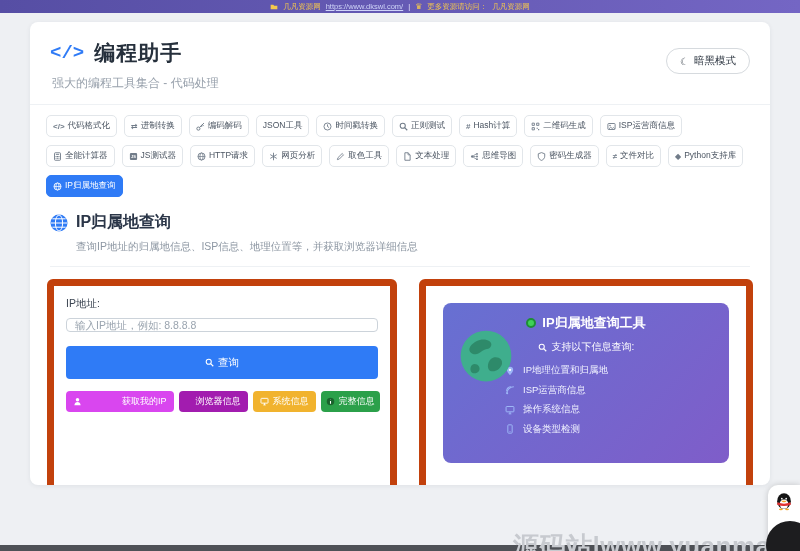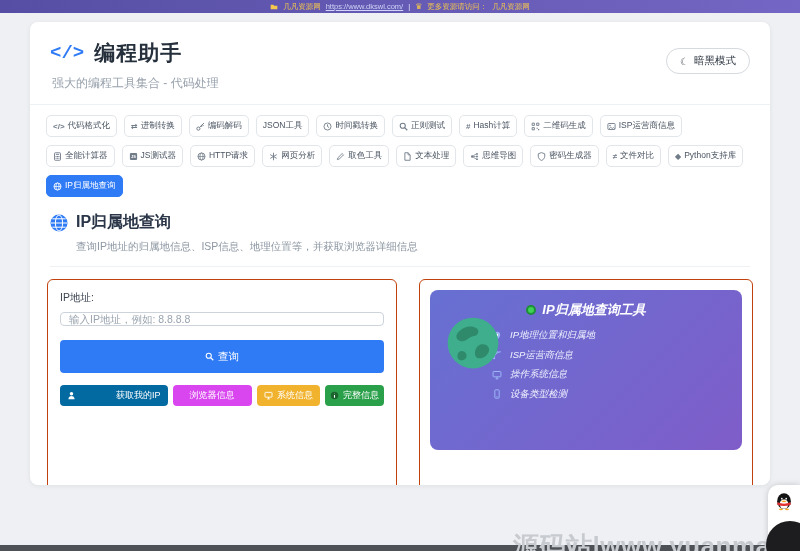--- a/index.html
+++ b/index.html
@@ -40,35 +40,35 @@
 
   
   .section { padding:13px 20px 0 20px; }
   .section-head { display:flex; align-items:center; gap:8px; }
   .section-title { font-size:16px; font-weight:bold; color:#2b3648; }
   .section-sub { margin:7px 0 0 26px; font-size:10.5px; color:#8d97a3; }
   .section-divider { margin-top:12px; border-top:1px solid #eef1f4; }
 
   
   .panels { display:flex; gap:22px; padding:12px 17px; align-items:flex-start; }
-  .panel { border:1px solid #c2410c; border-radius:6px; background:#fff; height:224px; }
+  .panel { border:7px solid #c2410c; border-radius:6px; background:#fff; height:224px; }
   .left-panel { width:350px; padding:11px 12px; }
-  .right-panel { flex:1; padding:10px;font-style:italic; }
+  .right-panel { flex:1; padding:17px; }
 
   .ip-label { font-size:10.5px; color:#3c4552; margin-bottom:7px; }
   .input-row { display:flex; gap:14px;flex-direction:column; }
   .ip-input { flex:1; height:25px; border:1px solid #ccd3da; border-radius:4px; padding:0 8px;
     font-size:10.5px; color:#333; font-family:inherit; }
   .ip-input::placeholder { color:#9aa4af; }
   .btn { display:flex; align-items:center; justify-content:center; gap:4px; border:none; border-radius:4px;
     color:#fff; font-size:9px; padding:0 7px; height:21px; cursor:pointer; font-family:inherit; white-space:nowrap; }
   .btn-search { background:#2f7bf6; height:33px; padding:8px 10px; font-size:10.5px; }
   .btn-row { display:flex; gap:5px; margin-top:12px; }
-  .btn-myip { background:#0369a1;gap:40px; }
-  .btn-browser { background:#d946ef; flex:1; justify-content:flex-start; padding-left:17px; }
+  .btn-myip { background:#d946ef;gap:40px; }
+  .btn-browser { background:#a21caf; flex:1; justify-content:flex-start; padding-left:17px; }
   .btn-system { background:#f1b32e; }
   .btn-full { background:#2ba04a; padding:0 5px; }
 
   
   .promo { border-radius:8px; background:linear-gradient(135deg,#6770d2 0%,#7f5dc9 100%);
     height:160px; position:relative; color:#fff; padding-top:11px; overflow:hidden; }
   .promo-globe { position:absolute; left:15px; top:25px; }
   .promo-title-row { display:flex; align-items:center; justify-content:center; gap:6px; }
   .green-dot { width:10px; height:10px; border-radius:50%; background:#3fd158; border:2px solid #1d8f35; }
   .promo-title { font-size:13px; font-weight:bold; }
@@ -365,20 +365,26 @@
       <div class="promo">
         <svg class="promo-globe" width="56" height="56" viewBox="0 0 64 64">
           <circle cx="32" cy="32" r="29" fill="#3fae8d"></circle>
           <path d="M14 21c6-8 16-10 22-6 4 3 2 8-3 9-6 1-8 6-13 6s-9-4-6-9z" fill="#2e8a6a"></path>
           <path d="M40 34c6-2 12 2 10 8-2 5-8 9-13 7s-3-13 3-15z" fill="#2e8a6a"></path>
           <path d="M19 41c4 0 7 4 5 8-2 3-7 4-9 1-2-4 0-9 4-9z" fill="#2e8a6a"></path>
         </svg>
         <div class="promo-title-row">
           <span class="green-dot"></span>
           <span class="promo-title">IP归属地查询工具</span>
+        </div>
+        <div class="promo-sub-row">
+          <svg class="ic" style="color:#fff" viewBox="0 0 12 12">
+              <use href="#i-search"></use>
+            </svg>
+          <span>支持以下信息查询:</span>
         </div>
         <div class="features" id="features">
             <div class="feature">
               <svg class="ic" viewBox="0 0 12 12">
                 <use href="#i-pin"></use>
               </svg>
               <span>IP地理位置和归属地</span>
             </div>
             <div class="feature">
               <svg class="ic" viewBox="0 0 12 12">

